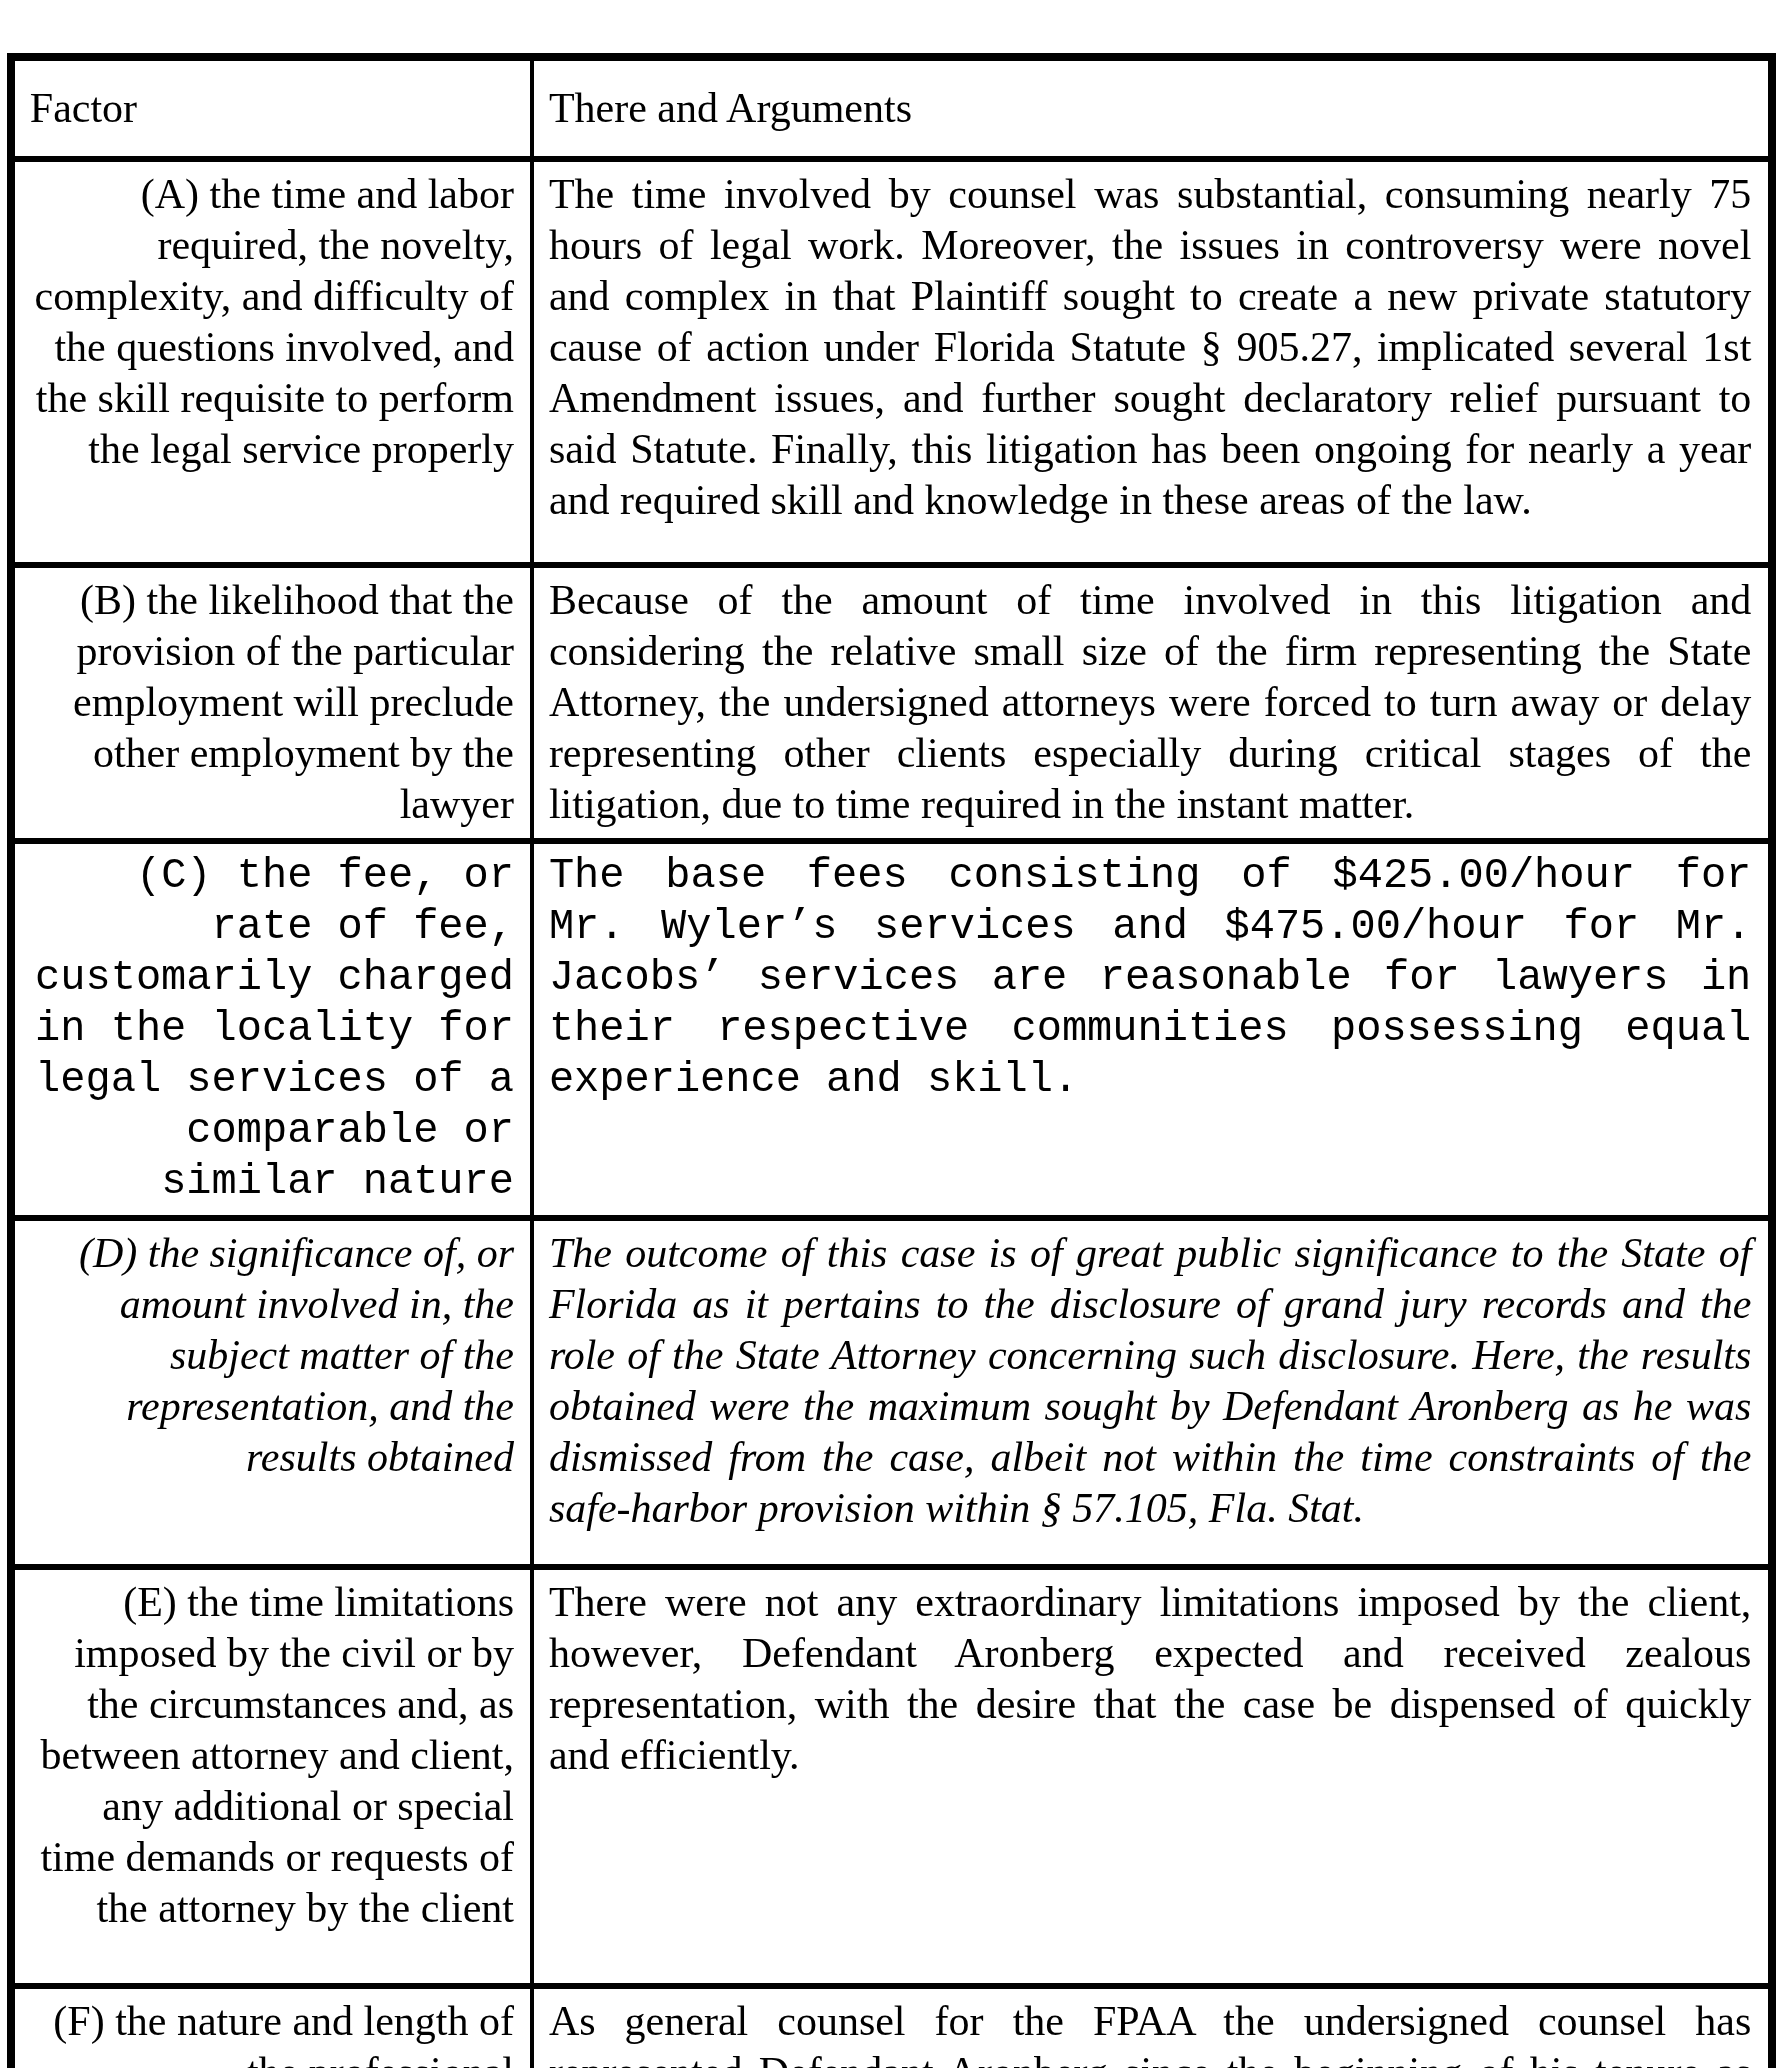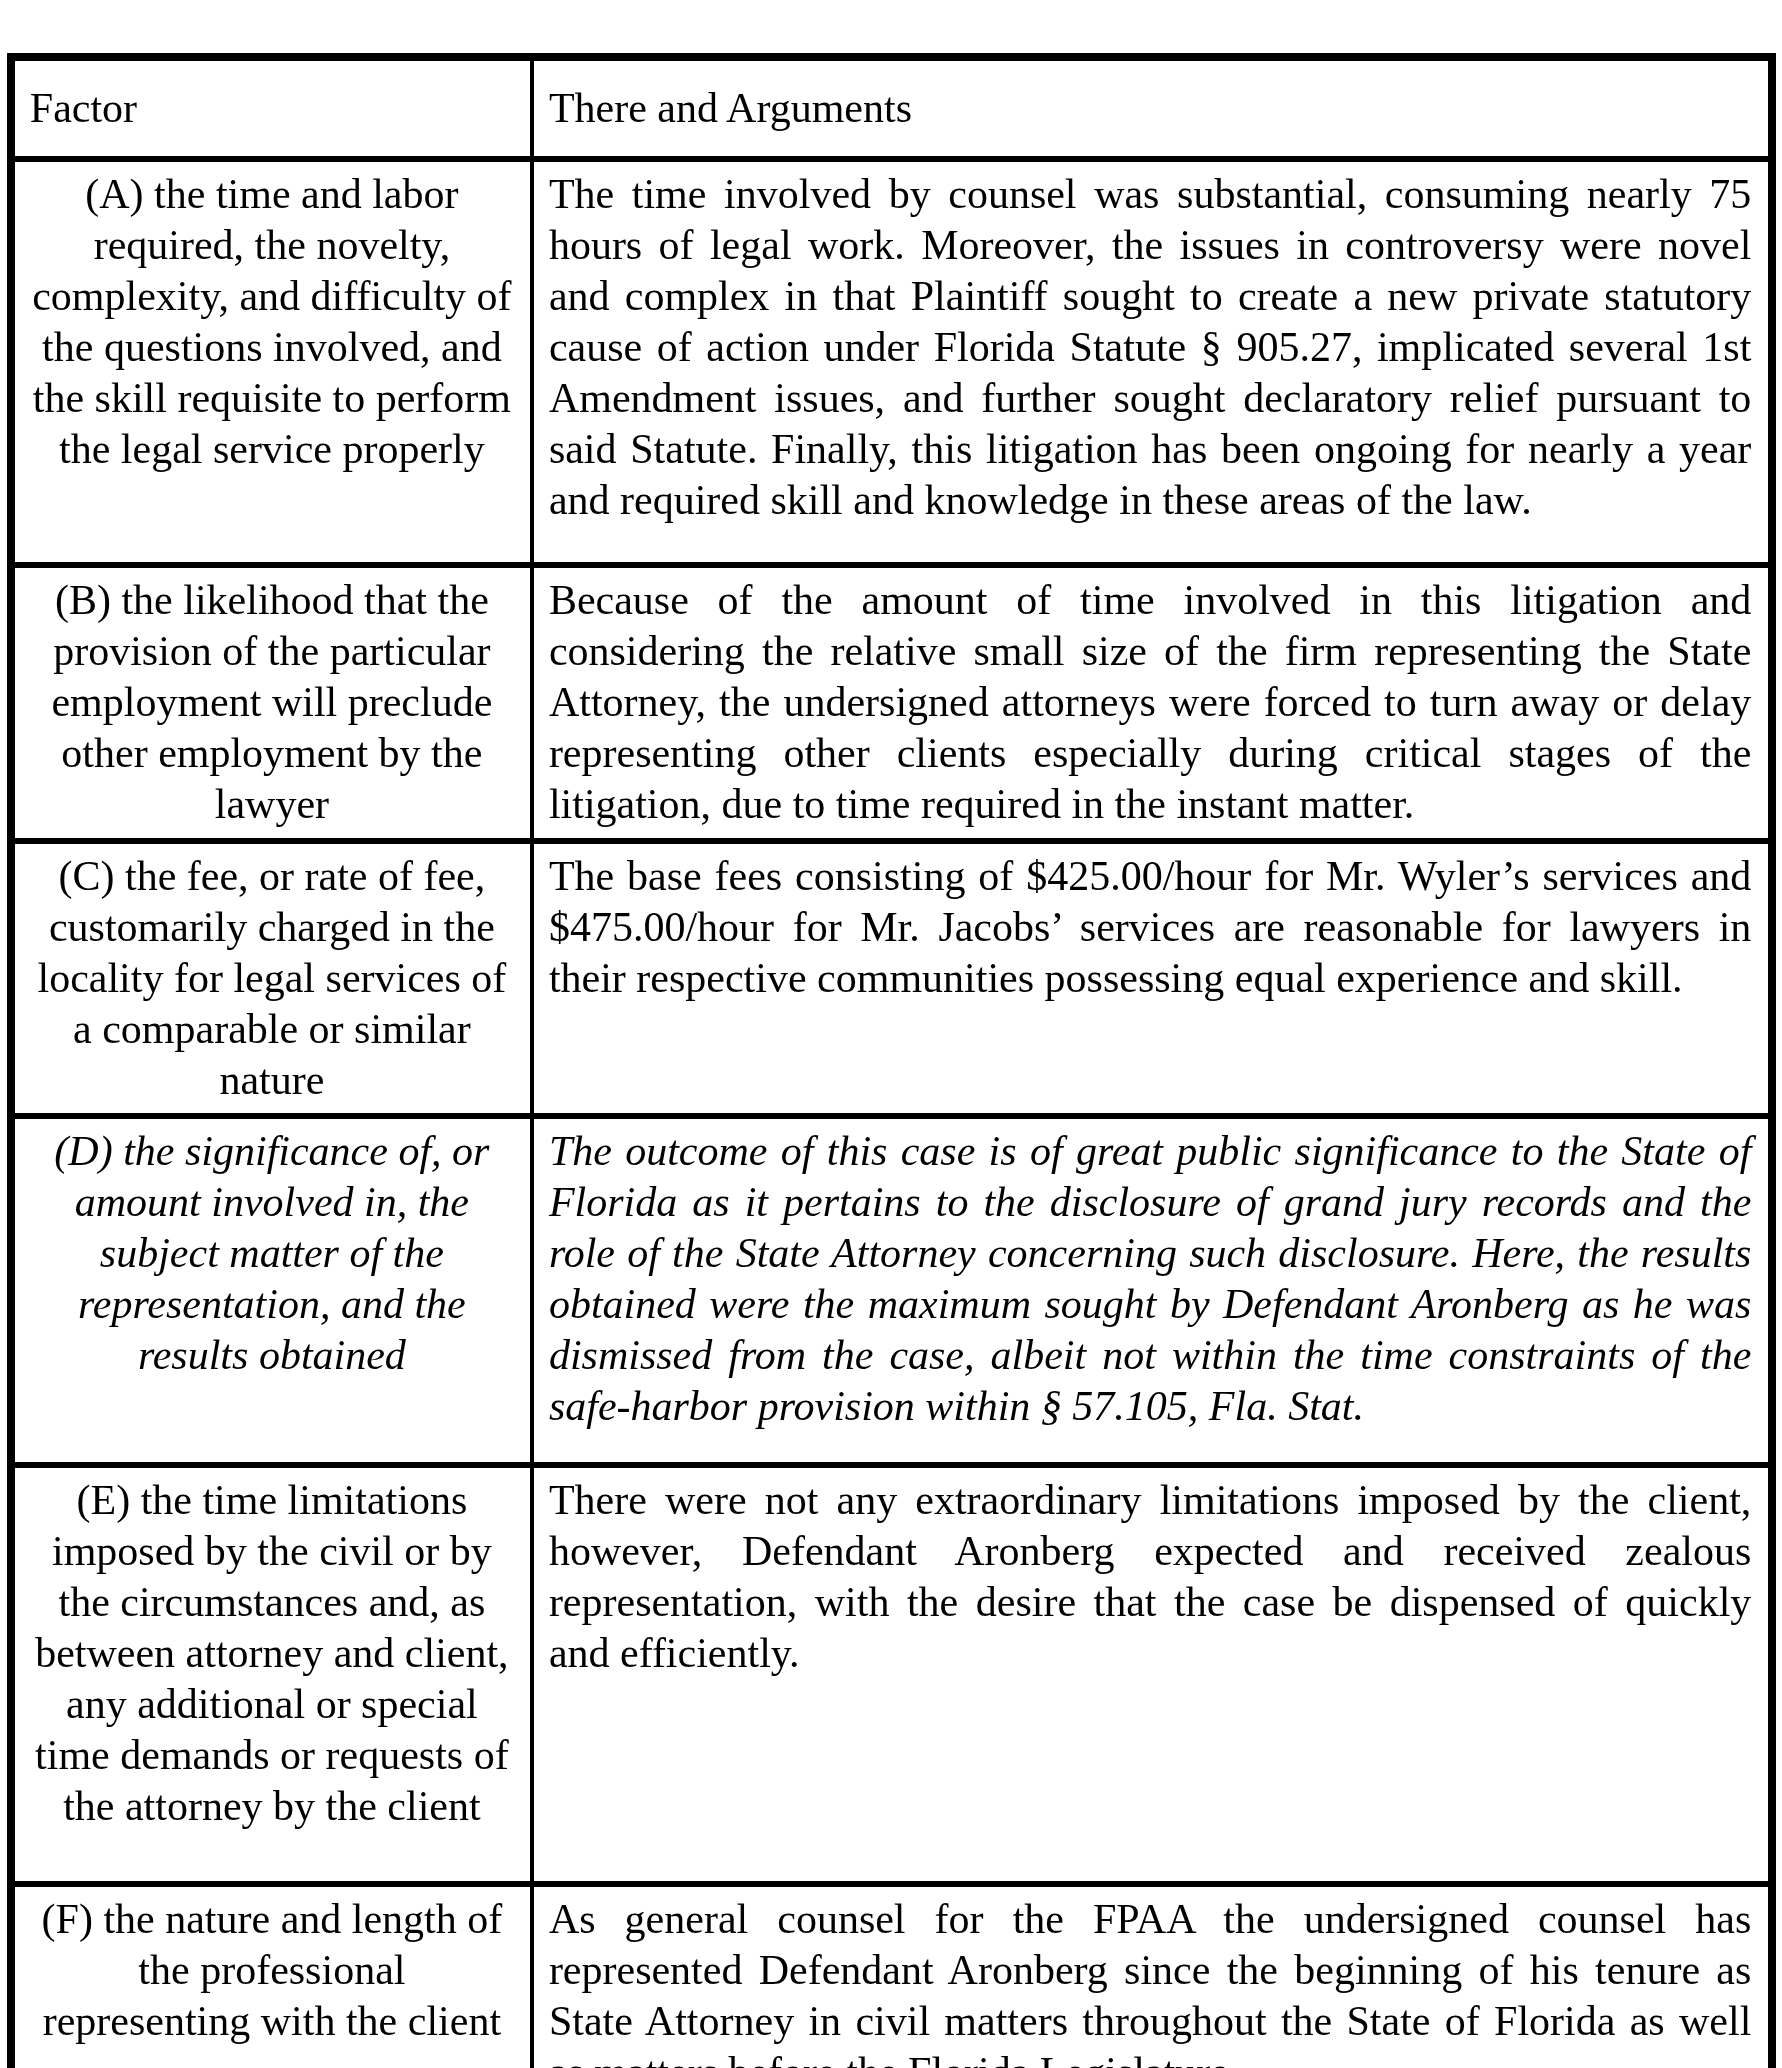--- a/index.html
+++ b/index.html
@@ -44,28 +44,28 @@
   
   table.factors-table .cell-factor { border-right-width: 4.5px; }
   table.factors-table .cell-facts  { border-left-width: 4.5px; }
 
   table.factors-table th {
     text-align: left;
     vertical-align: middle;
     height: 102px;
   }
   td.cell-factor {
-    text-align: center;
+    text-align: right;
   }
   td.cell-facts {
     text-align: justify;
   }
   tr.row-a { height: 406px; }
   tr.row-b { height: 263px; }
-  tr.row-c { height: 263px; }
+  tr.row-c { height: 263px; font-family: Liberation Mono, monospace; }
   tr.row-d { height: 349px; font-style: italic; }
   tr.row-e { height: 419px; }
   tr.row-f { height: auto; }
 </style>
 </head>
 <body>
 
 <div class="page">
   <table class="factors-table">
     <colgroup>

